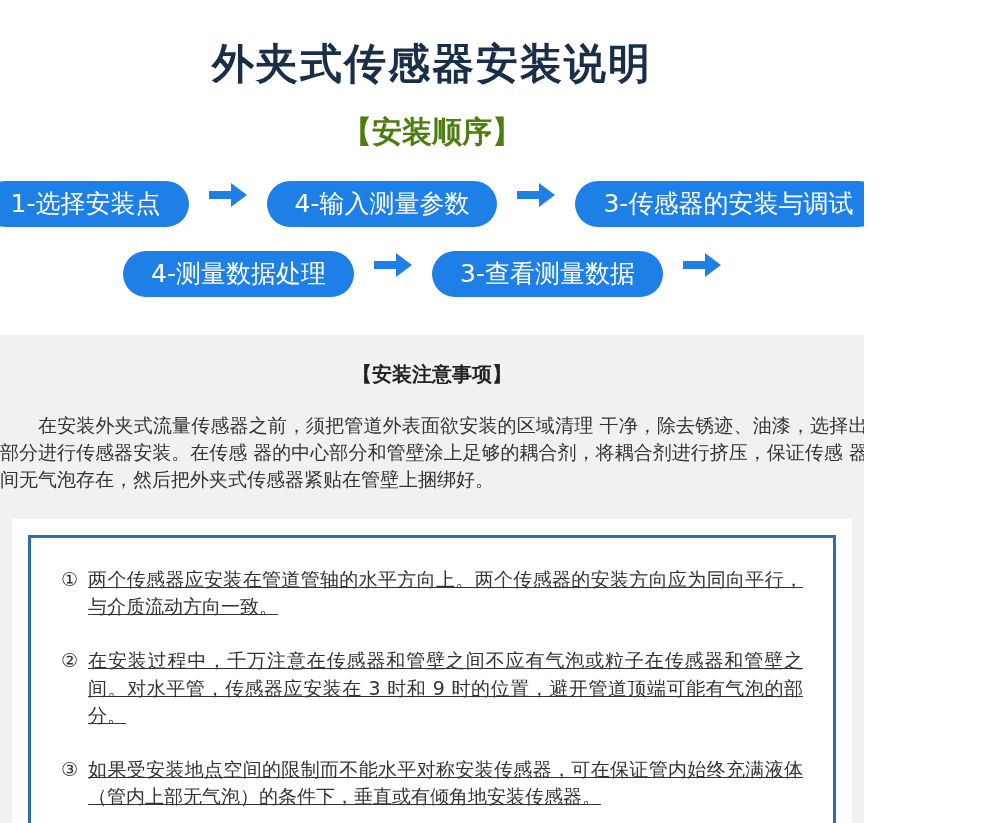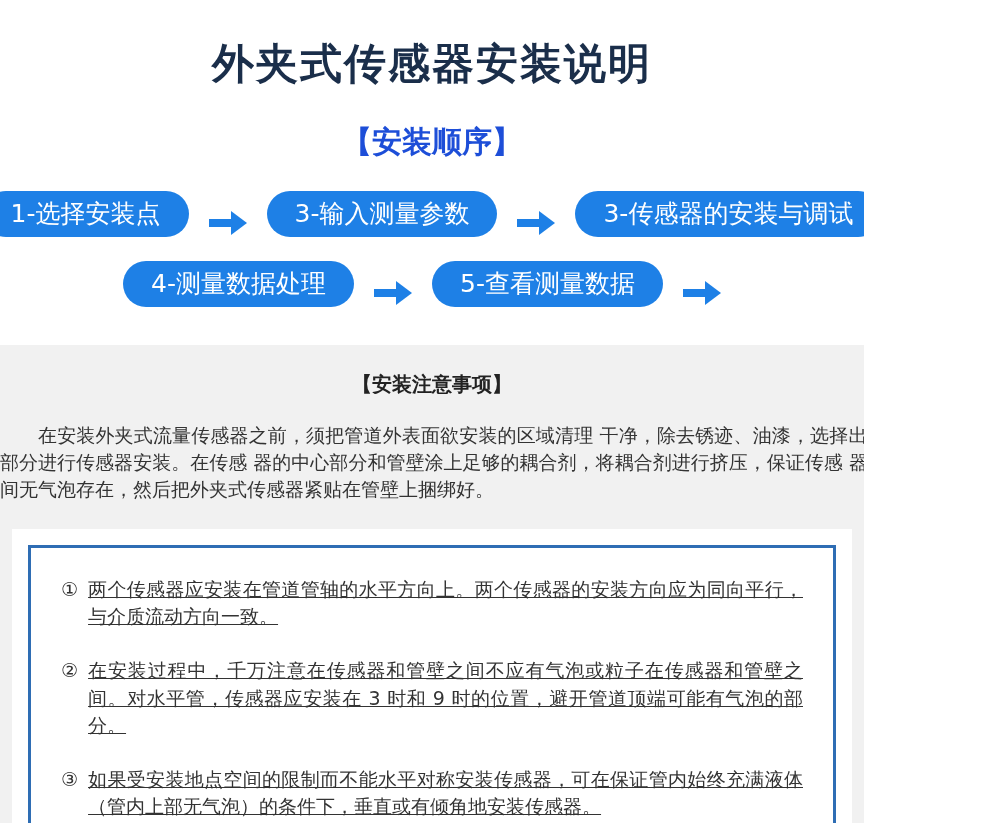--- a/index.html
+++ b/index.html
@@ -22,28 +22,28 @@
   }
   
   .hdr{ text-align:center; }
   .title{
     margin-top:36px;
     font-size:42px;font-weight:700;
     color:var(--title-color);
     letter-spacing:2px;
   }
   .sub-heading{
-    margin-top:30px;
+    margin-top:20px;
     font-size:30px;font-weight:600;
-    color:#1d4ed8;
+    color:#4d7c0f;
   }
   
   .steps{ margin-top:28px; }
   .steps-row{
-    display:flex;justify-content:center;align-items:flex-end;
+    display:flex;justify-content:center;align-items:flex-start;
     margin-bottom:24px;
   }
   .pill{
     background:var(--accent-blue);
     color:#ffffff;
     font-size:25px;font-weight:500;
     height:46px;line-height:46px;
     padding:0 28px;
     border-radius:24px;
     white-space:nowrap;
@@ -113,39 +113,39 @@
   <div class="steps">
 
     <div class="steps-row">
       <div class="pill">1-选择安装点</div>
       <span class="arrow">
         <svg width="42" height="28" viewBox="0 0 42 28">
             <rect x="2" y="10" width="22" height="8" fill="#1e80e6"></rect>
             <polygon points="24,2 40,14 24,26" fill="#1e80e6"></polygon>
           </svg>
       </span>
-      <div class="pill">3-输入测量参数</div>
+      <div class="pill">4-输入测量参数</div>
       <span class="arrow">
         <svg width="42" height="28" viewBox="0 0 42 28">
             <rect x="2" y="10" width="22" height="8" fill="#1e80e6"></rect>
             <polygon points="24,2 40,14 24,26" fill="#1e80e6"></polygon>
           </svg>
       </span>
       <div class="pill">3-传感器的安装与调试</div>
     </div>
 
     <div class="steps-row">
       <div class="pill">4-测量数据处理</div>
       <span class="arrow">
         <svg width="42" height="28" viewBox="0 0 42 28">
             <rect x="2" y="10" width="22" height="8" fill="#1e80e6"></rect>
             <polygon points="24,2 40,14 24,26" fill="#1e80e6"></polygon>
           </svg>
       </span>
-      <div class="pill">5-查看测量数据</div>
+      <div class="pill">3-查看测量数据</div>
       <span class="arrow">
         <svg width="42" height="28" viewBox="0 0 42 28">
             <rect x="2" y="10" width="22" height="8" fill="#1e80e6"></rect>
             <polygon points="24,2 40,14 24,26" fill="#1e80e6"></polygon>
           </svg>
       </span>
     </div>
 
   </div>
 

